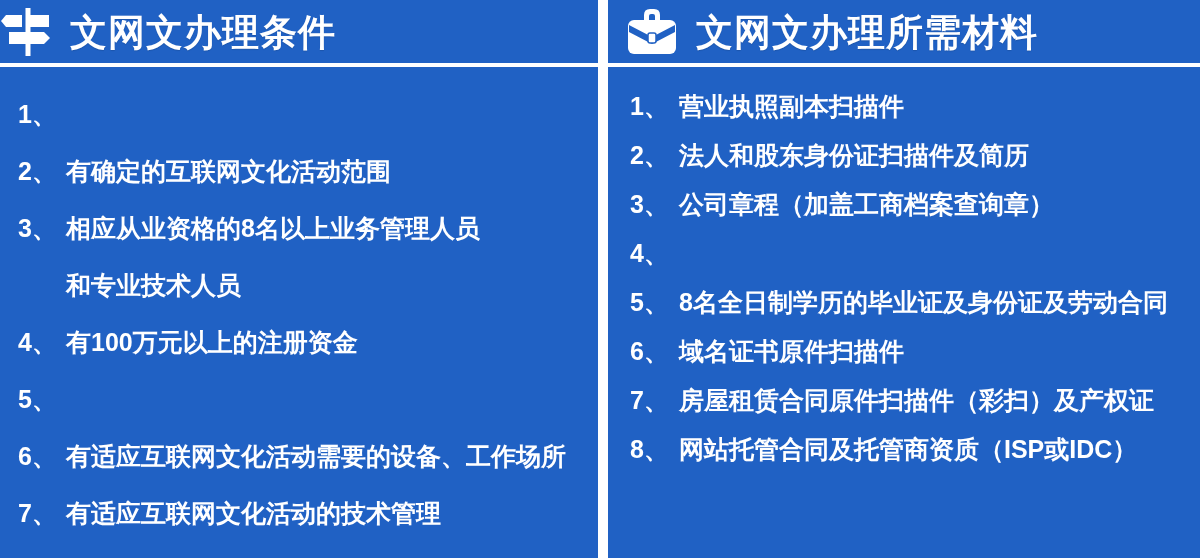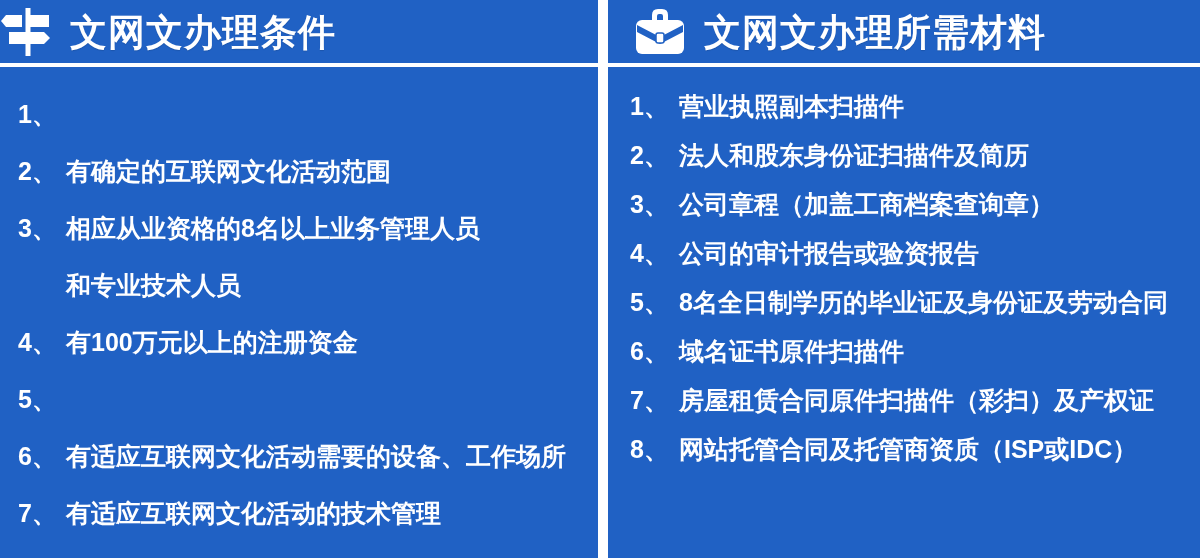--- a/index.html
+++ b/index.html
@@ -33,21 +33,21 @@
 
   
   .panel-header {
     position: relative;
     height: 64px;
     display: flex;
     align-items: center;
     background: #2061c4;
   }
   .panel-left .panel-header  { }
-  .panel-right .panel-header { padding-left: 24px; }
+  .panel-right .panel-header { padding-left: 16px; }
 
   .header-icon {
     width: 56px;
     height: 56px;
     flex: 0 0 56px;
     display: block;
   }
   .header-icon svg { display: block; width: 56px; height: 56px; }
 
   .panel-title {
@@ -204,21 +204,20 @@
         <li class="list-item">
           <span class="item-num">2、</span>
           <span class="item-text">法人和股东身份证扫描件及简历</span>
         </li>
         <li class="list-item">
           <span class="item-num">3、</span>
           <span class="item-text">公司章程（加盖工商档案查询章）</span>
         </li>
         <li class="list-item">
           <span class="item-num">4、</span>
-          <span class="item-text">公司的审计报告或验资报告</span>
         </li>
         <li class="list-item">
           <span class="item-num">5、</span>
           <span class="item-text">8名全日制学历的毕业证及身份证及劳动合同</span>
         </li>
         <li class="list-item">
           <span class="item-num">6、</span>
           <span class="item-text">域名证书原件扫描件</span>
         </li>
         <li class="list-item">

